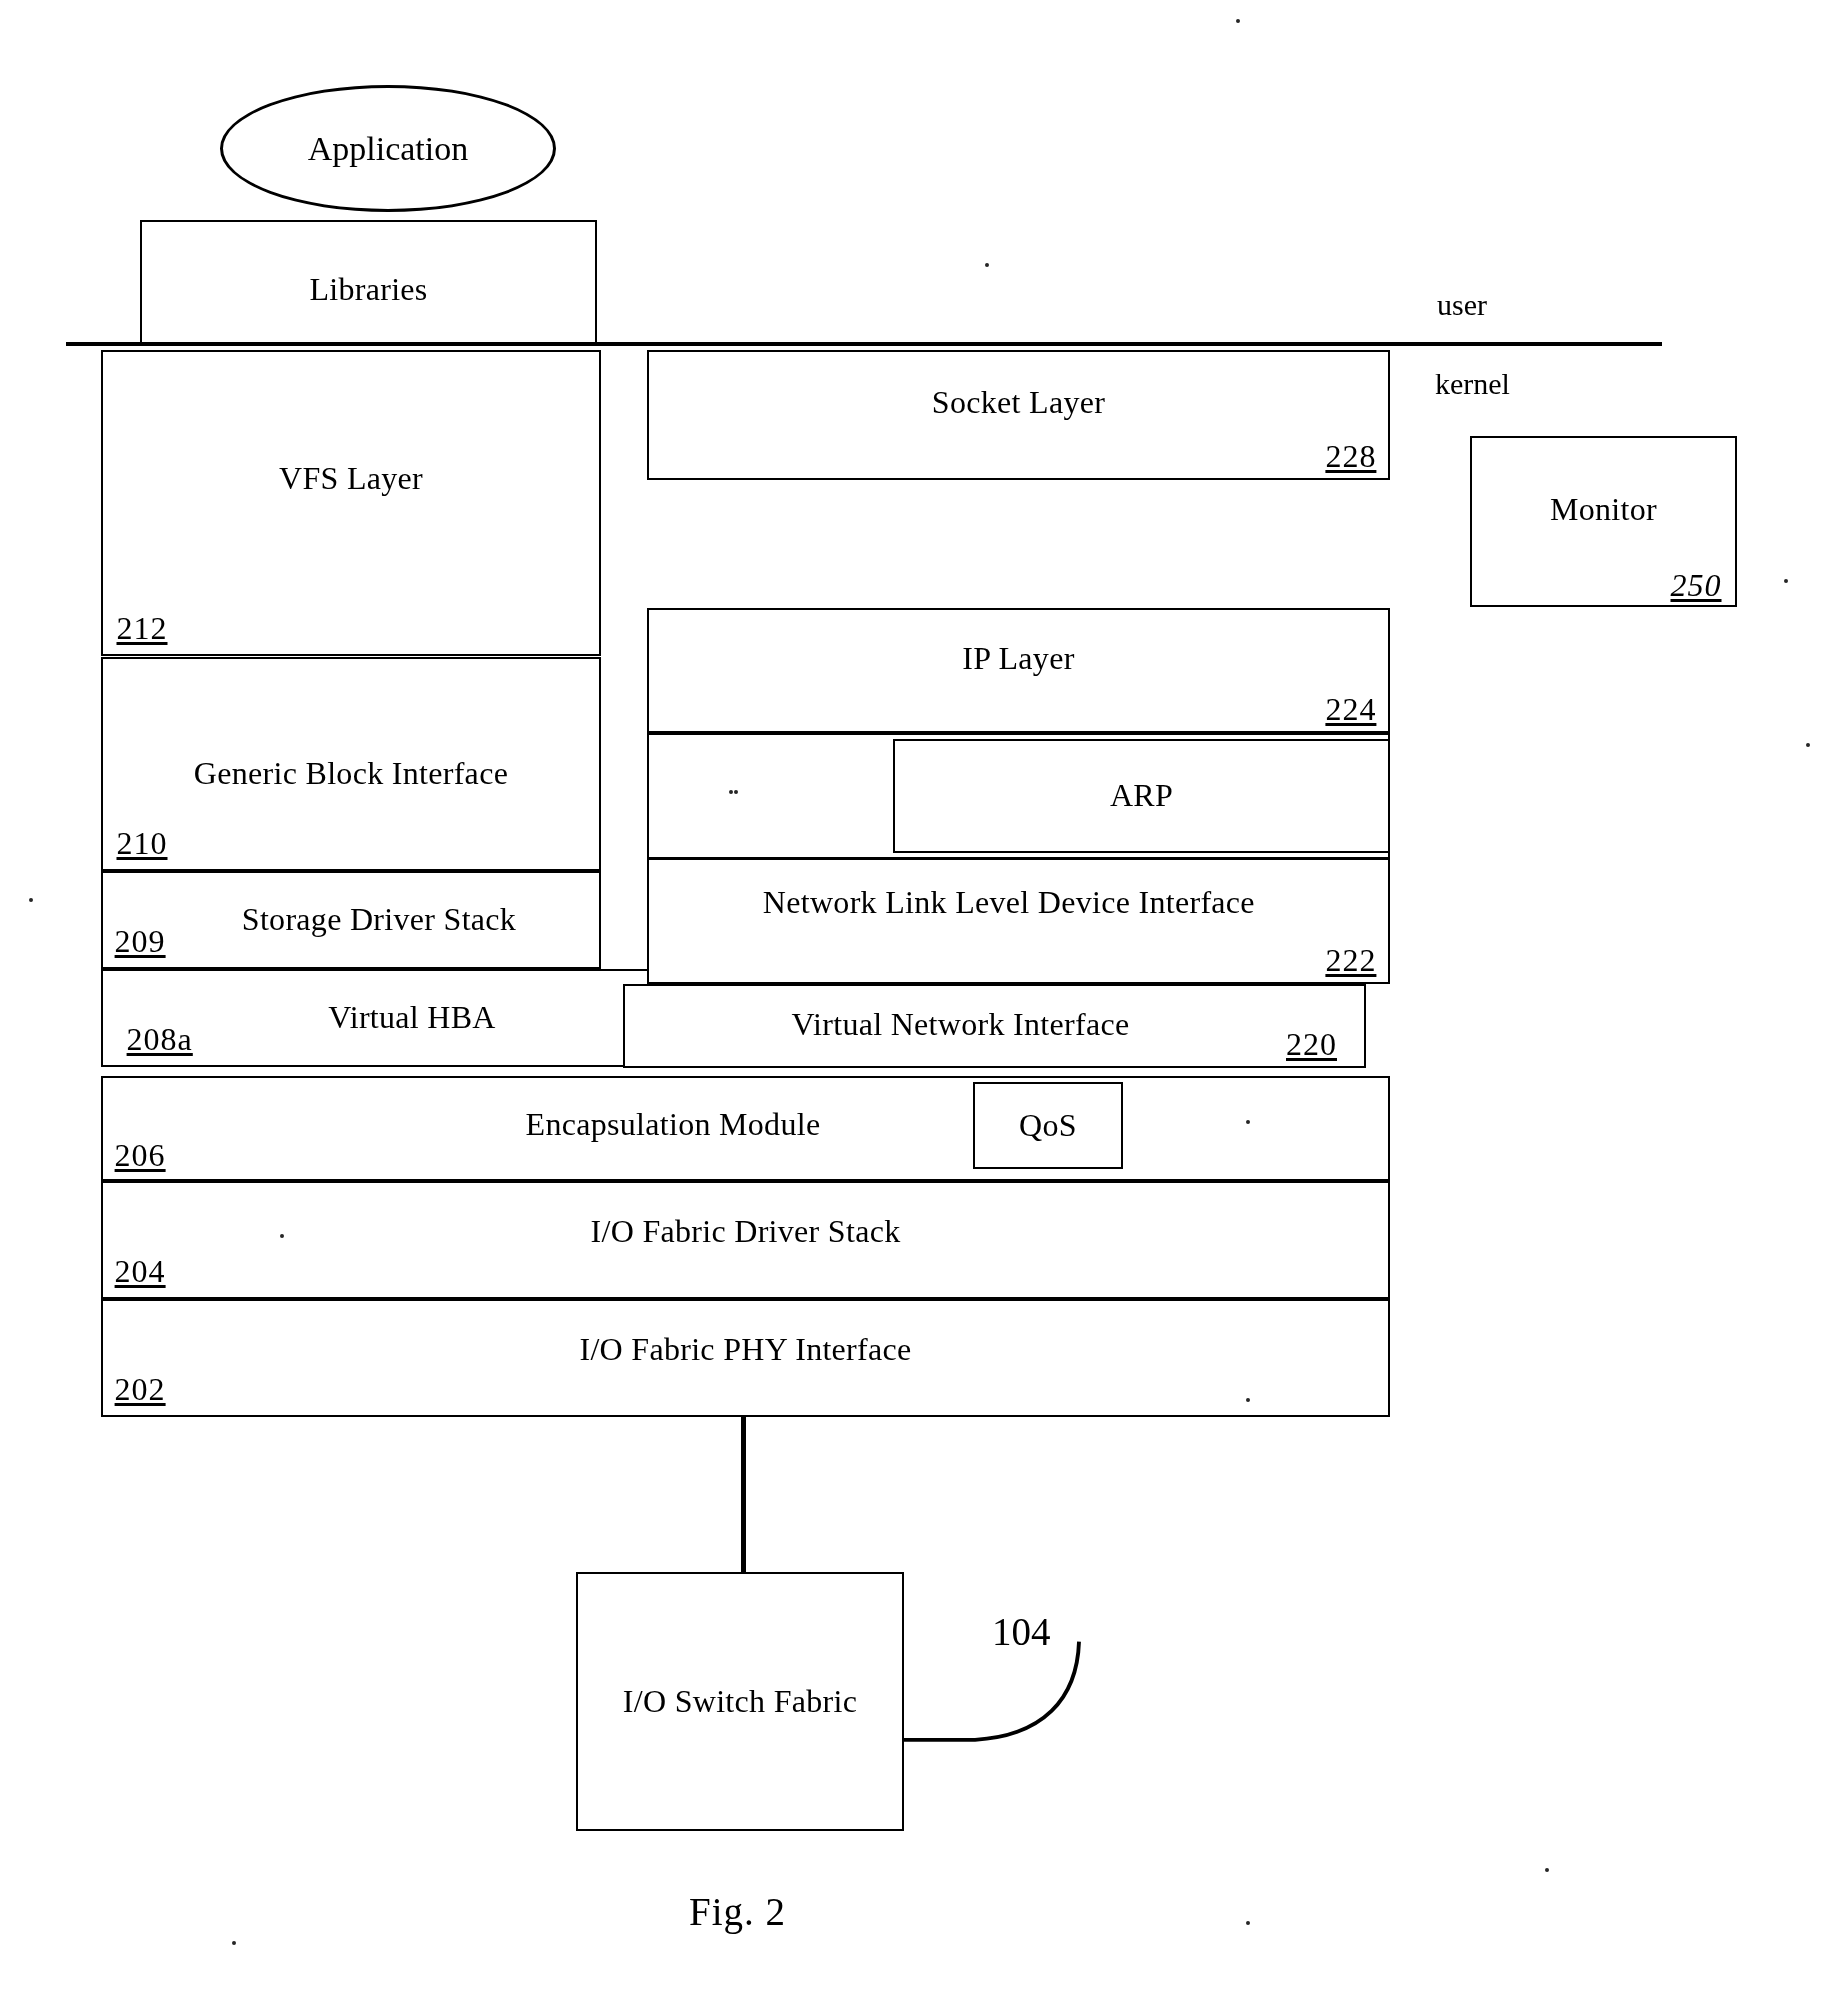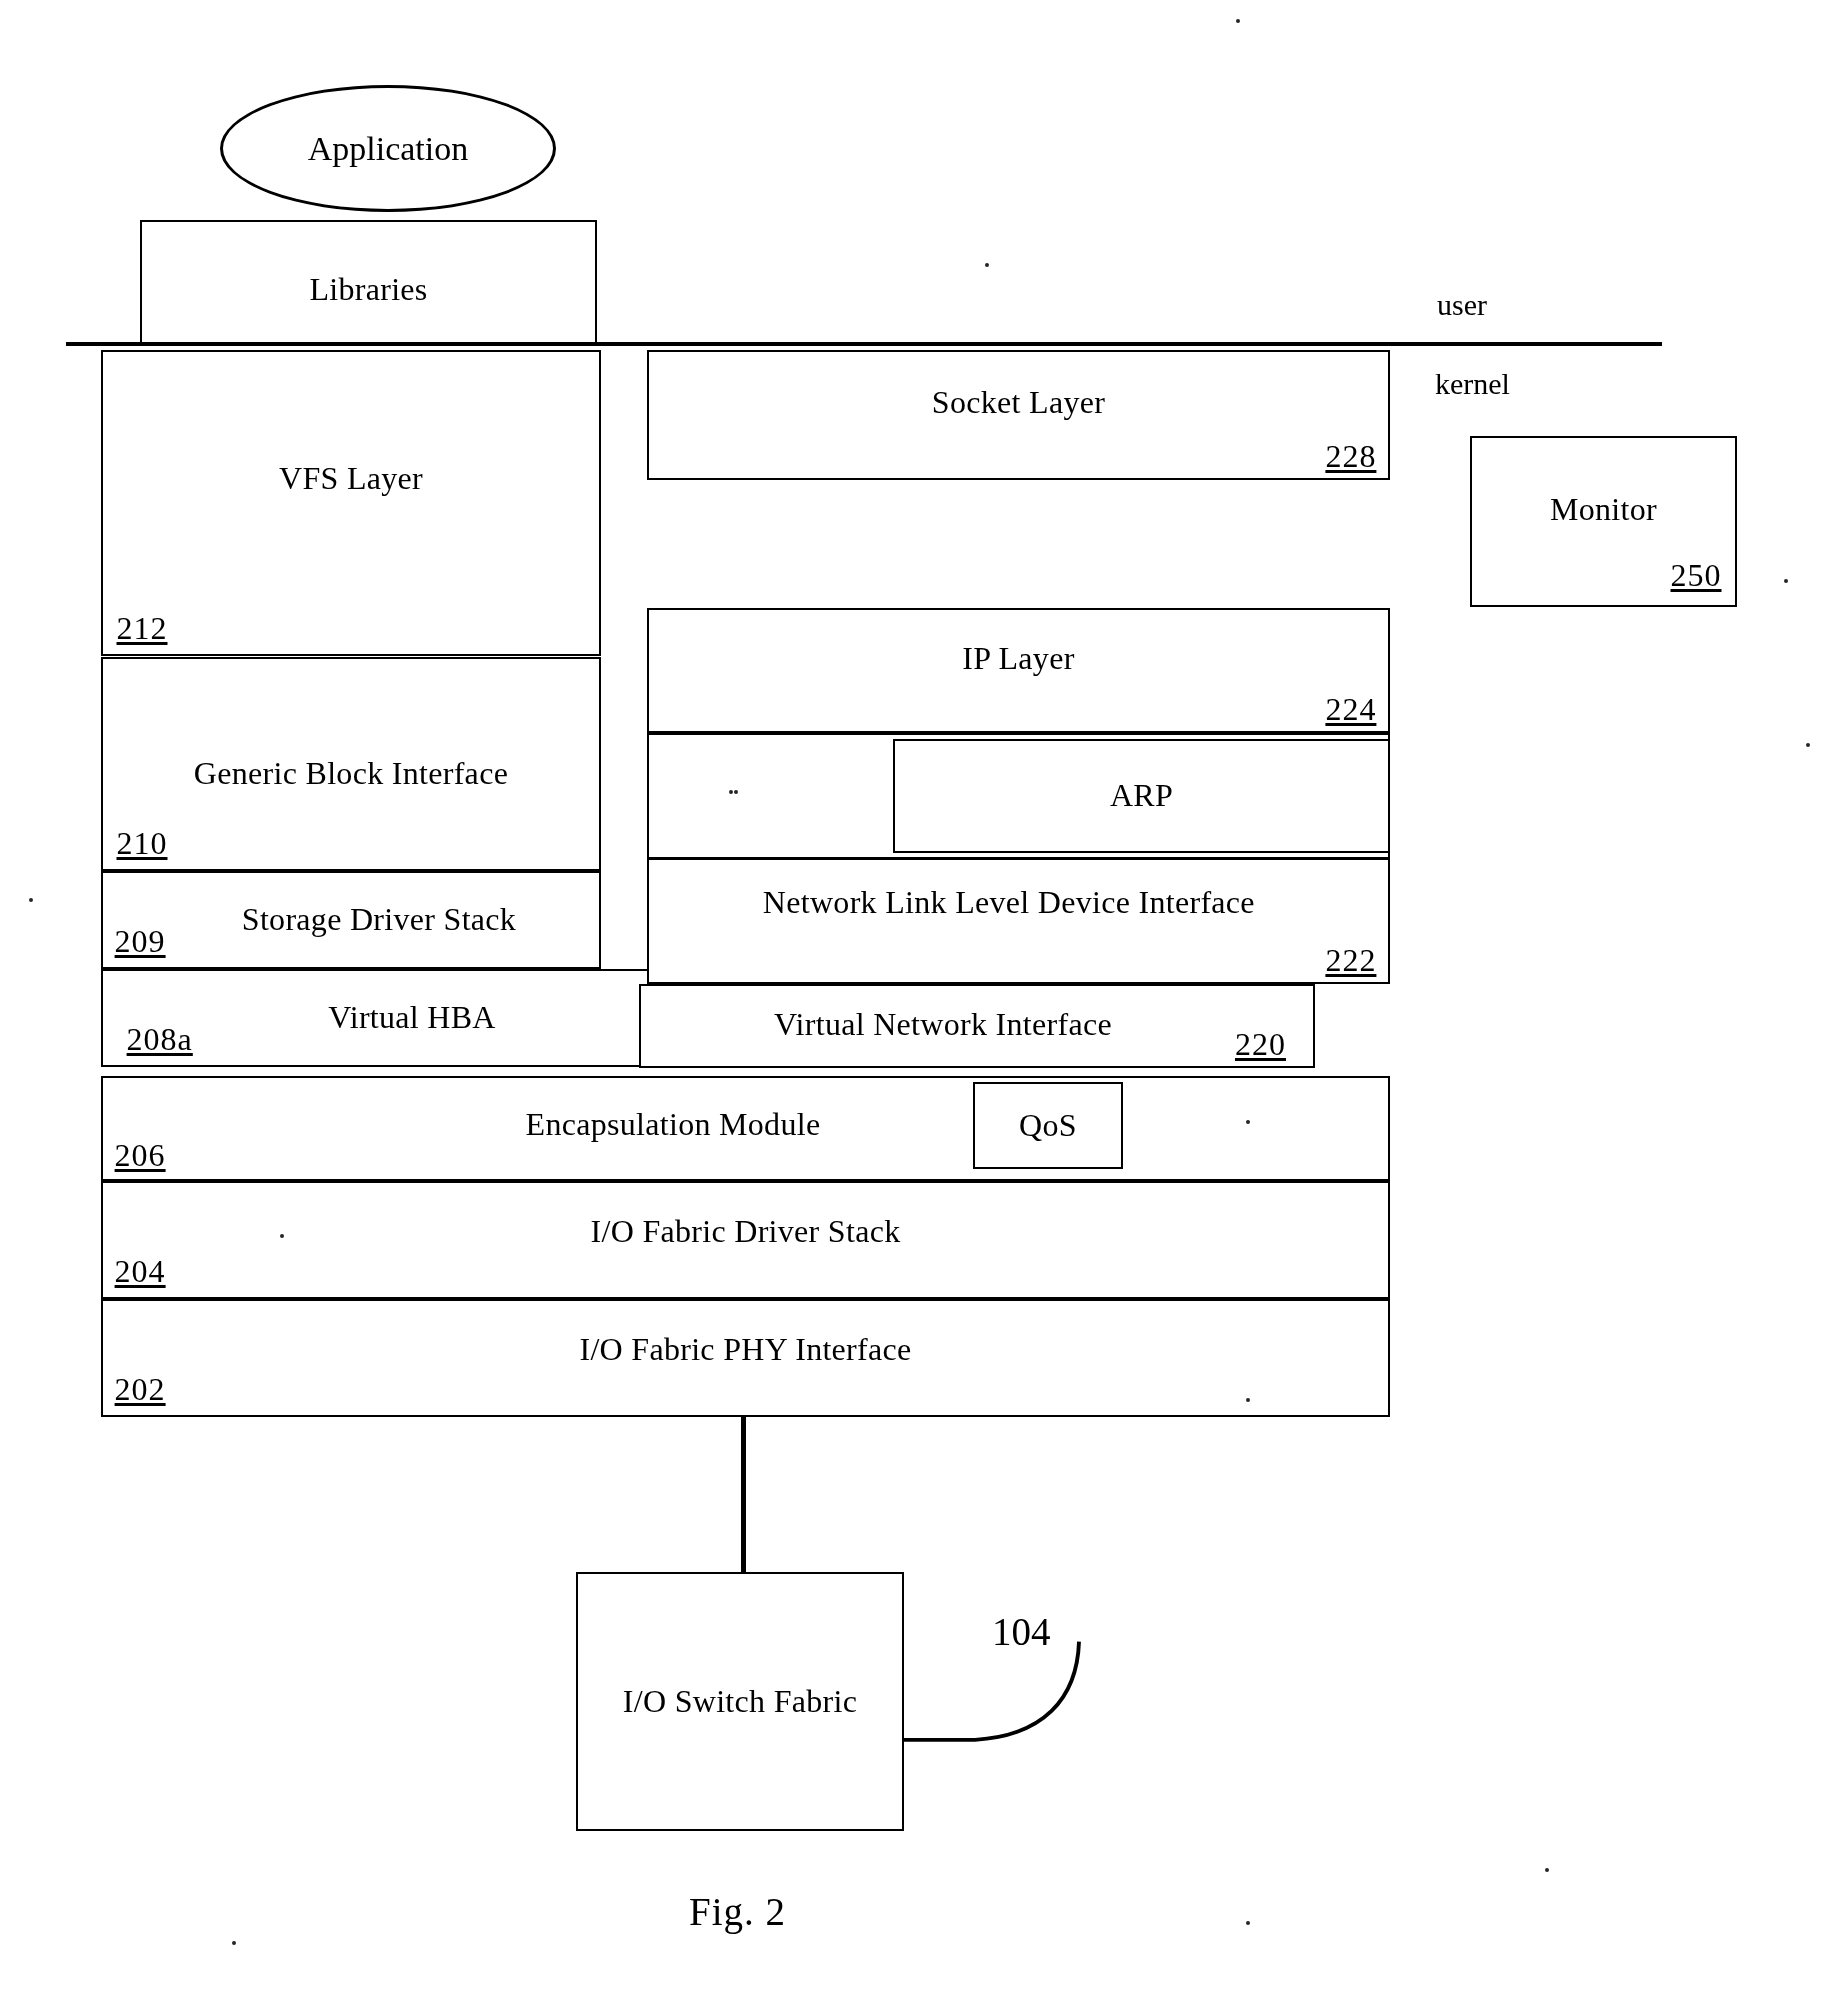--- a/index.html
+++ b/index.html
@@ -104,21 +104,21 @@
   <div class="box" style="left:140px; top:220px; width:457px; height:126px;">
     <div class="label label-mid" style="top:56%;">Libraries</div>
   </div>
 
   <div class="hline" style="left:66px; top:342px; width:1596px;"></div>
   <div class="plain-text" style="left:1437px; top:288px;">user</div>
   <div class="plain-text" style="left:1435px; top:367px;">kernel</div>
 
   <div class="box" style="left:1470px; top:436px; width:267px; height:171px;">
     <div class="label" style="top:54px;">Monitor</div>
-    <div class="num" style="right:13.5px; bottom:14px;">250</div>
+    <div class="num" style="right:13.5px; bottom:4px;font-style:italic;">250</div>
   </div>
 
   <div class="box" style="left:101px; top:350px; width:500px; height:306px;">
     <div class="label" style="top:109px;">VFS Layer</div>
     <div class="num" style="left:13.5px; bottom:9.7px;">212</div>
   </div>
 
   <div class="box" style="left:101px; top:657px; width:500px; height:214px;">
     <div class="label" style="top:97px;">Generic Block Interface</div>
     <div class="num" style="left:13.5px; bottom:9.7px;">210</div>
@@ -148,21 +148,21 @@
   <div class="box" style="left:647px; top:733px; width:743px; height:126px;"></div>
   <div class="box" style="left:893px; top:739px; width:497px; height:114px;">
     <div class="label label-mid">ARP</div>
   </div>
 
   <div class="box" style="left:647px; top:858px; width:743px; height:126px;">
     <div class="label" style="top:25px; left:-19.3px;">Network Link Level Device Interface</div>
     <div class="num" style="right:11.6px; bottom:5.8px;">222</div>
   </div>
 
-  <div class="box" style="left:639px; top:984px; width:676px; height:84px;">
+  <div class="box" style="left:623px; top:984px; width:743px; height:84px;">
     <div class="label" style="top:21px; left:-68px;">Virtual Network Interface</div>
     <div class="num" style="right:27px; bottom:5.8px;">220</div>
   </div>
 
   <div class="box" style="left:101px; top:1076px; width:1289px; height:105px;">
     <div class="label" style="top:29px; left:-145px;">Encapsulation Module</div>
     <div class="num" style="left:11.6px; bottom:7.7px;">206</div>
   </div>
   <div class="box" style="left:973px; top:1082px; width:150px; height:87px;">
     <div class="label label-mid">QoS</div>

